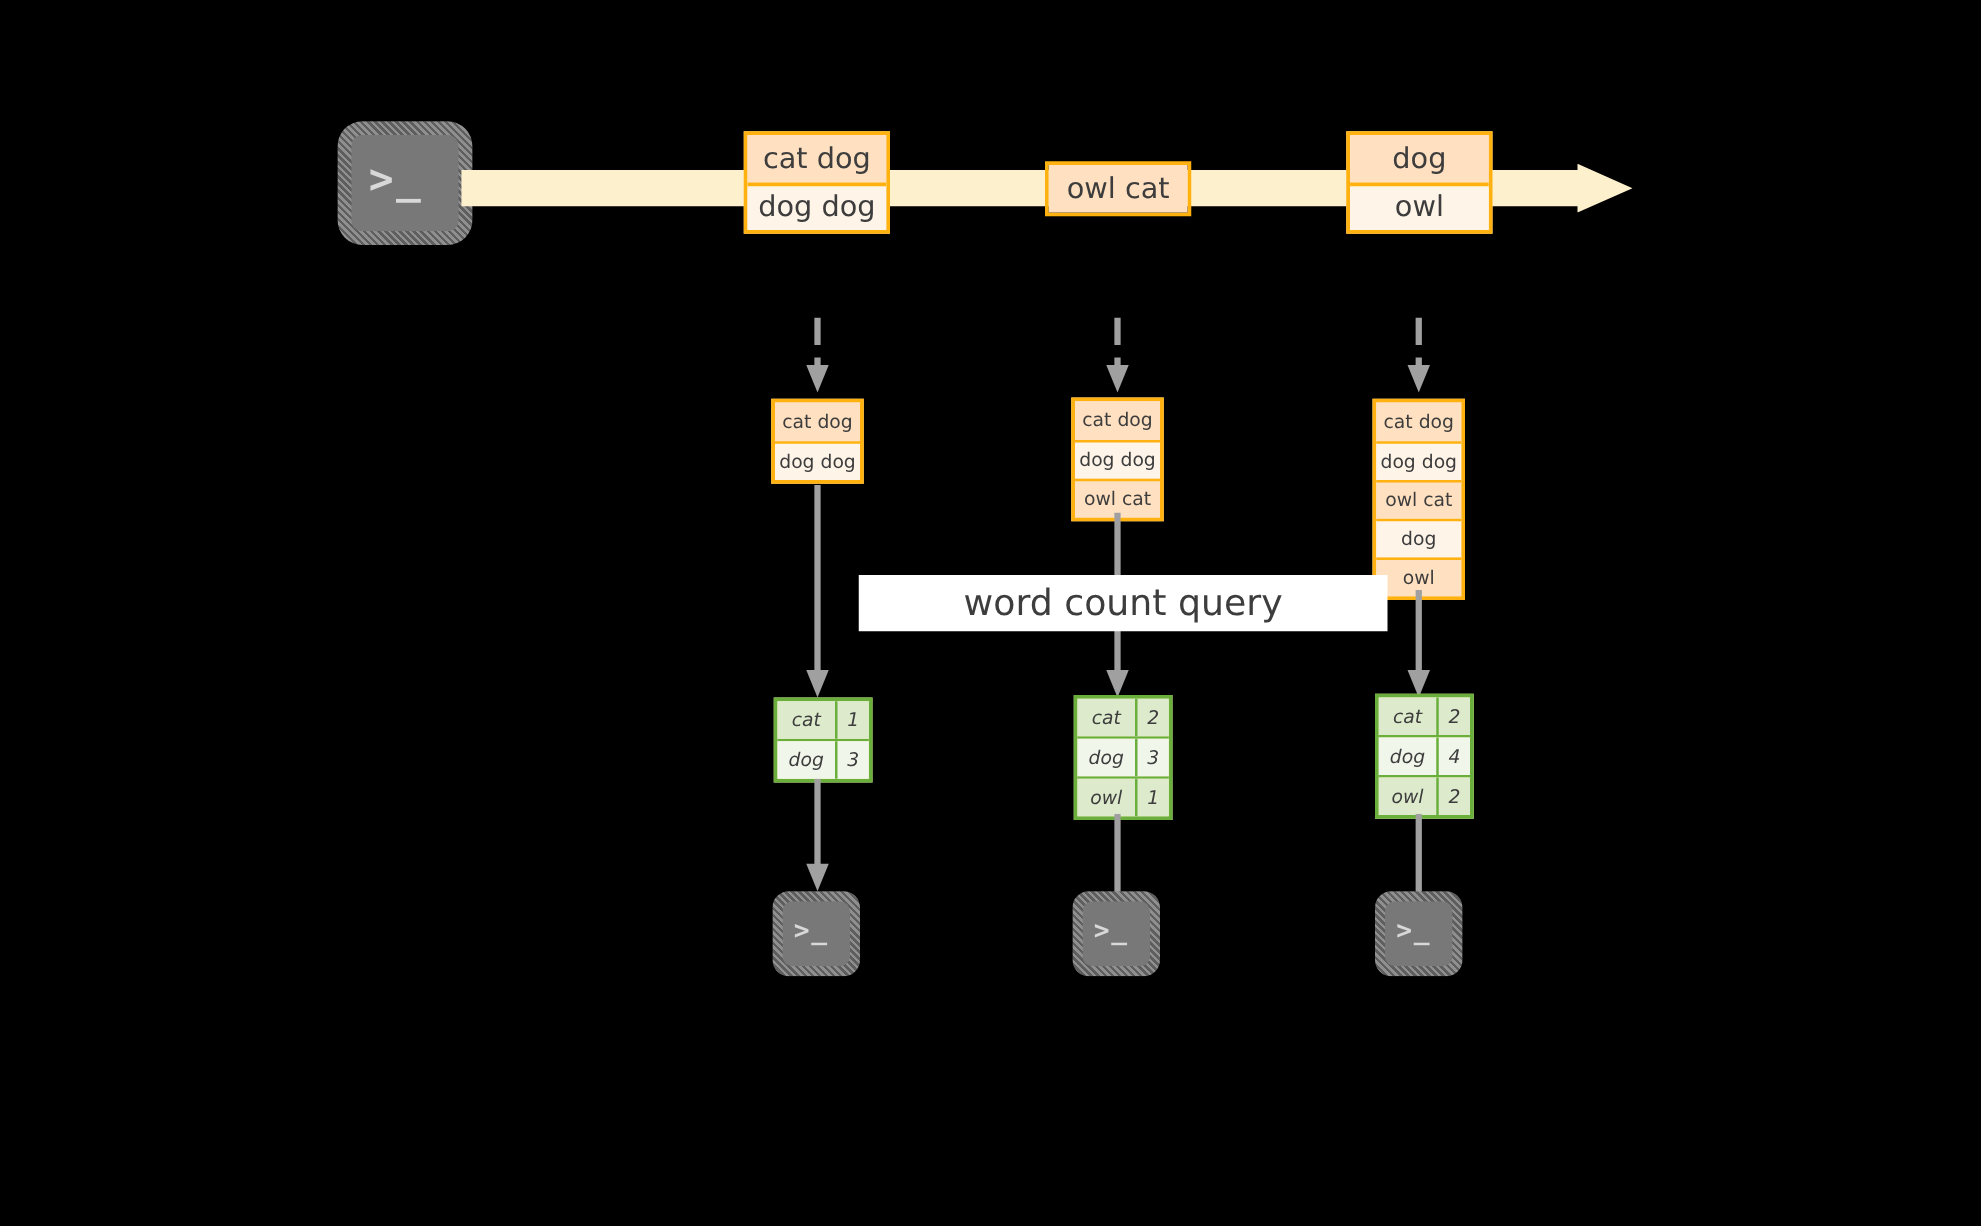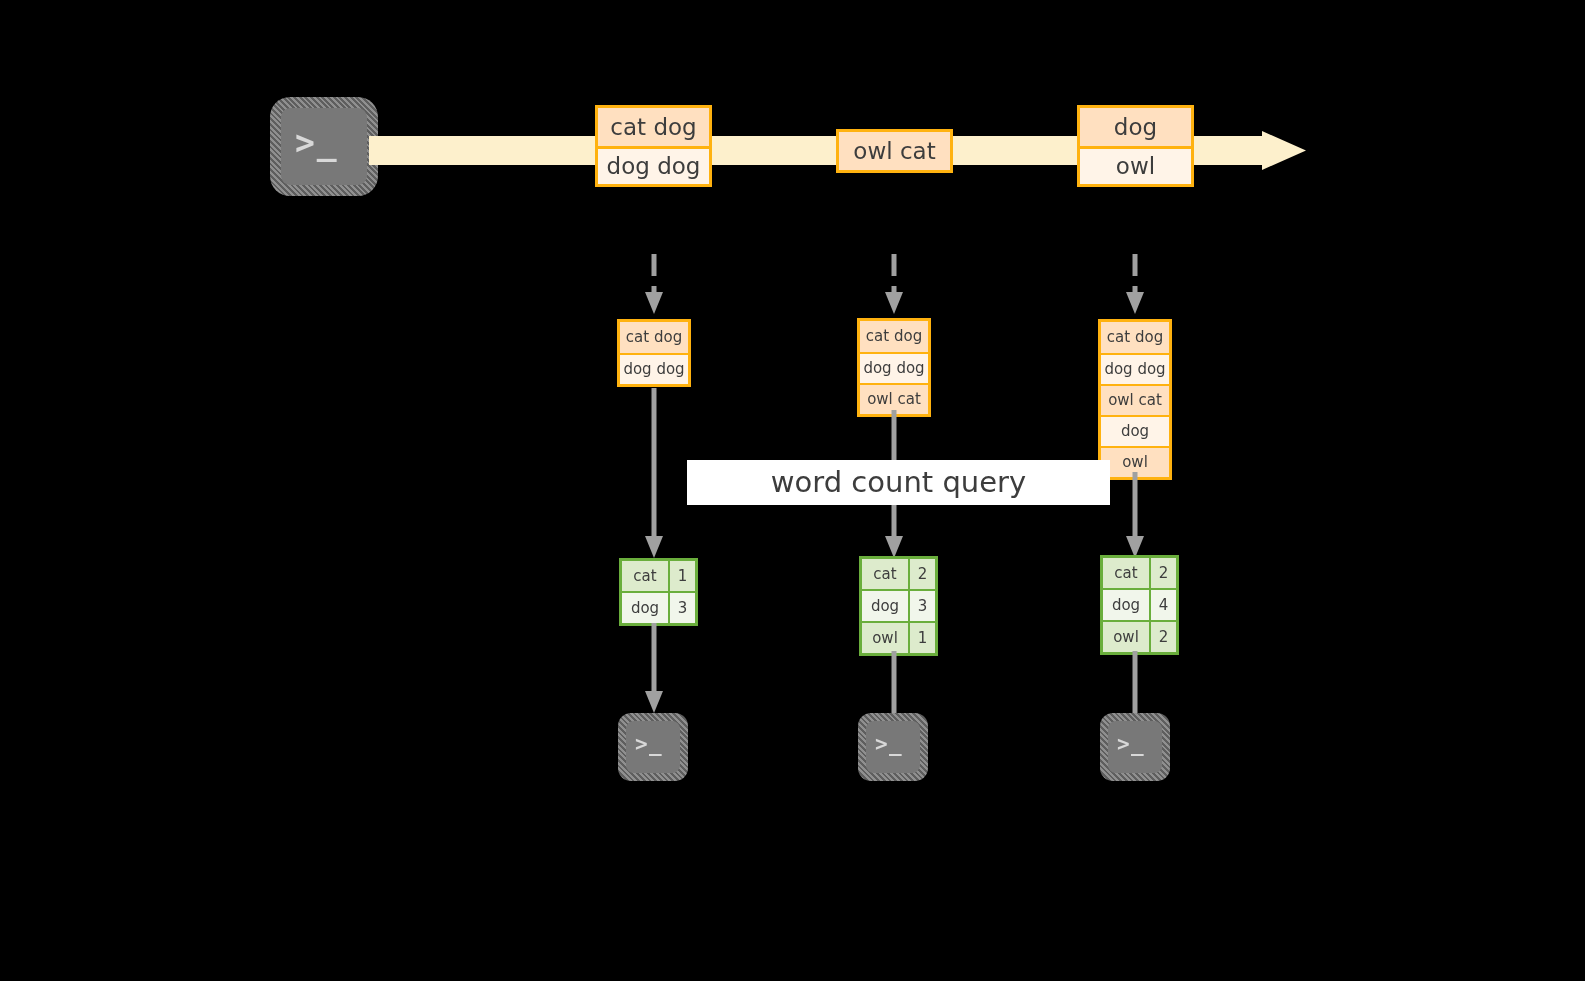--- a/index.html
+++ b/index.html
@@ -158,20 +158,21 @@
   .ma2 { left: 882px; top: 410px; height: 150px; }
   .ma3 { left: 1123px; top: 472px; height: 88px; }
 
   
   .res-table {
     position: absolute;
     box-sizing: border-box;
     border: 3px solid #6AAE3C;
     background: #fef9c3;
     border-collapse: collapse;
+    font-style: italic;
   }
   .res-row {
     display: flex;
     height: 30px;
   }
   .res-row + .res-row { border-top: 2px solid #6AAE3C; }
   .res-cell {
     box-sizing: border-box;
     font-size: 15px;
     line-height: 1;

